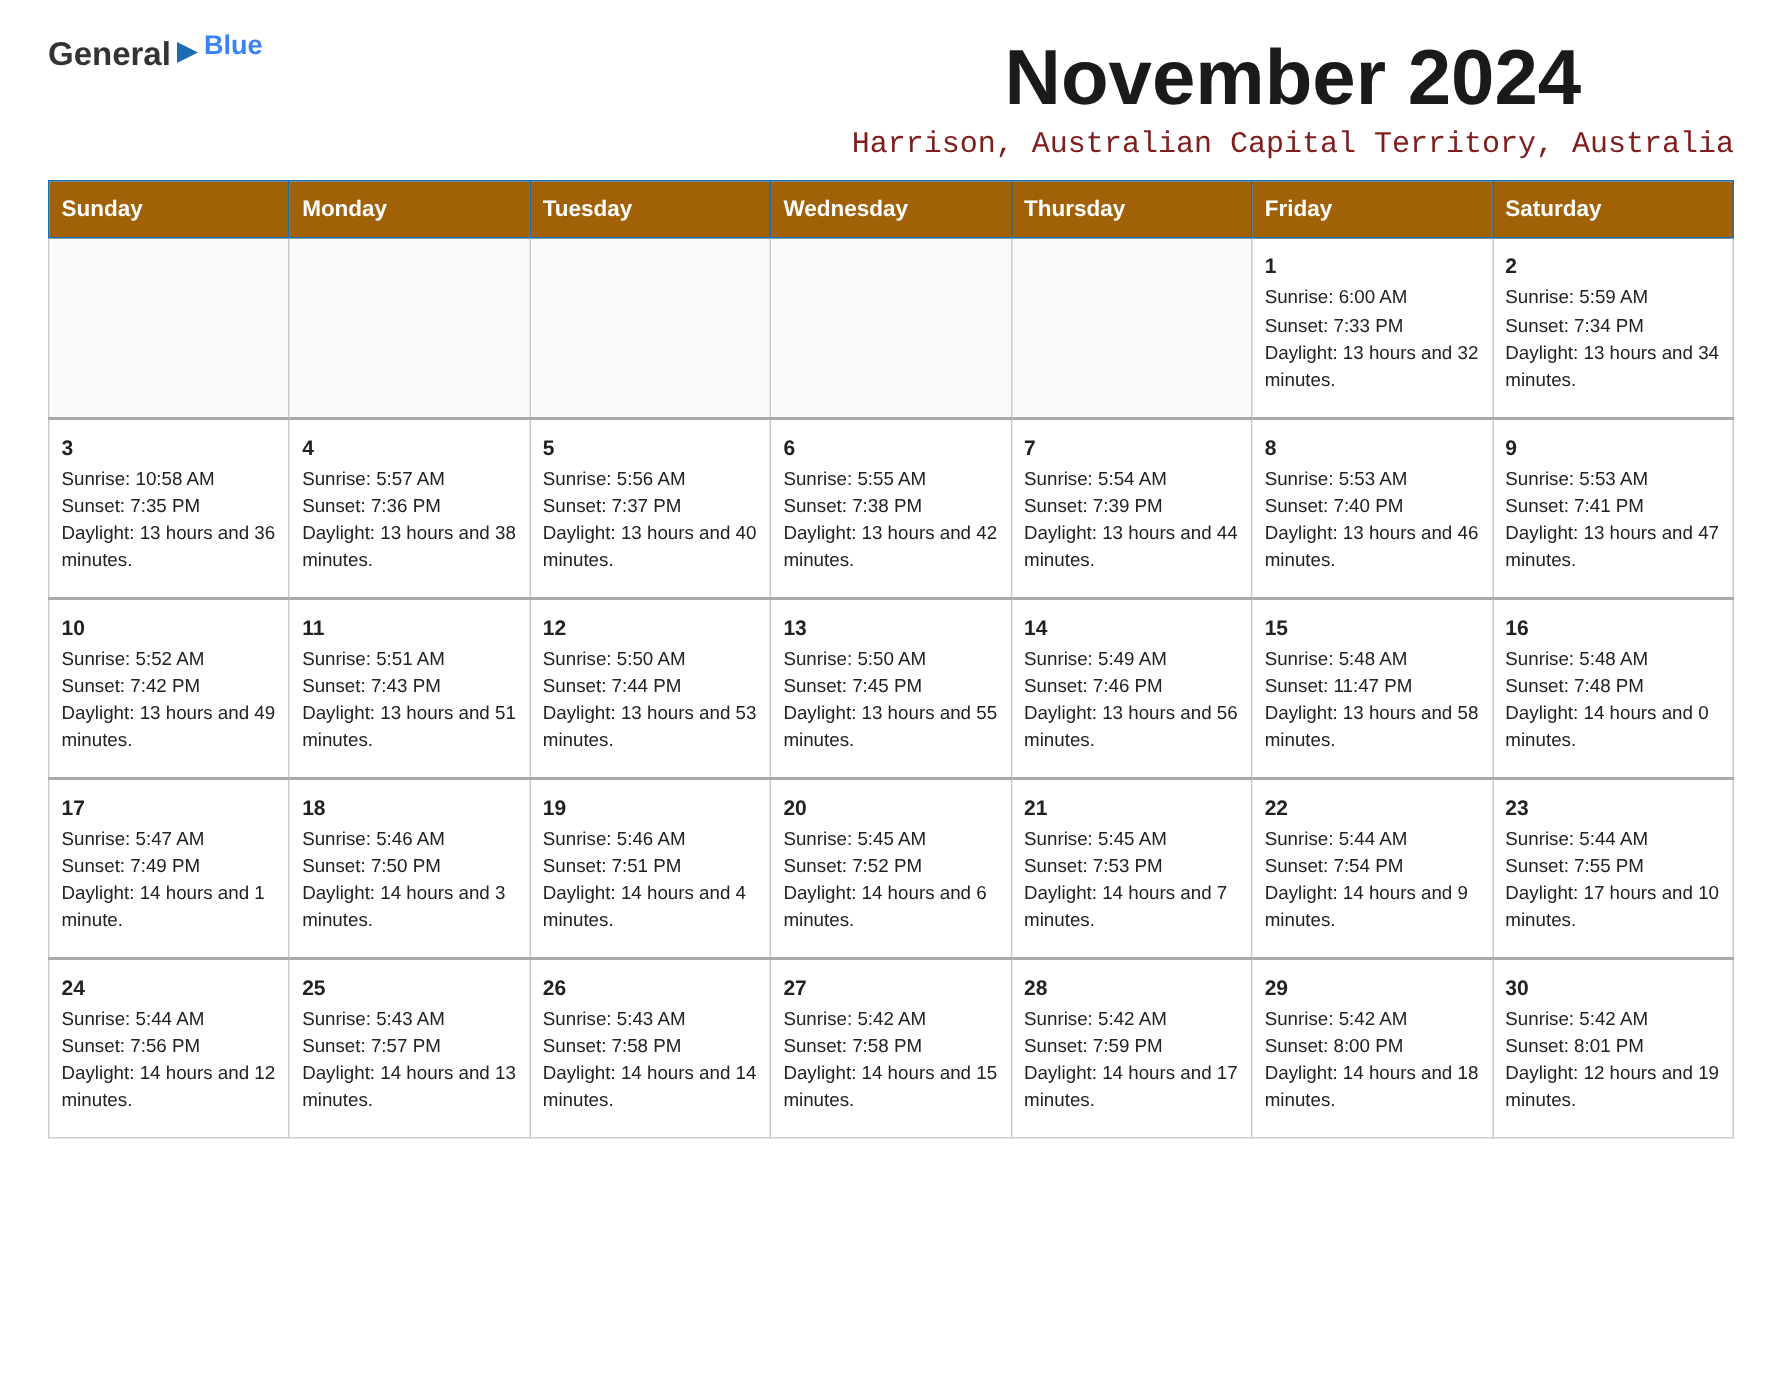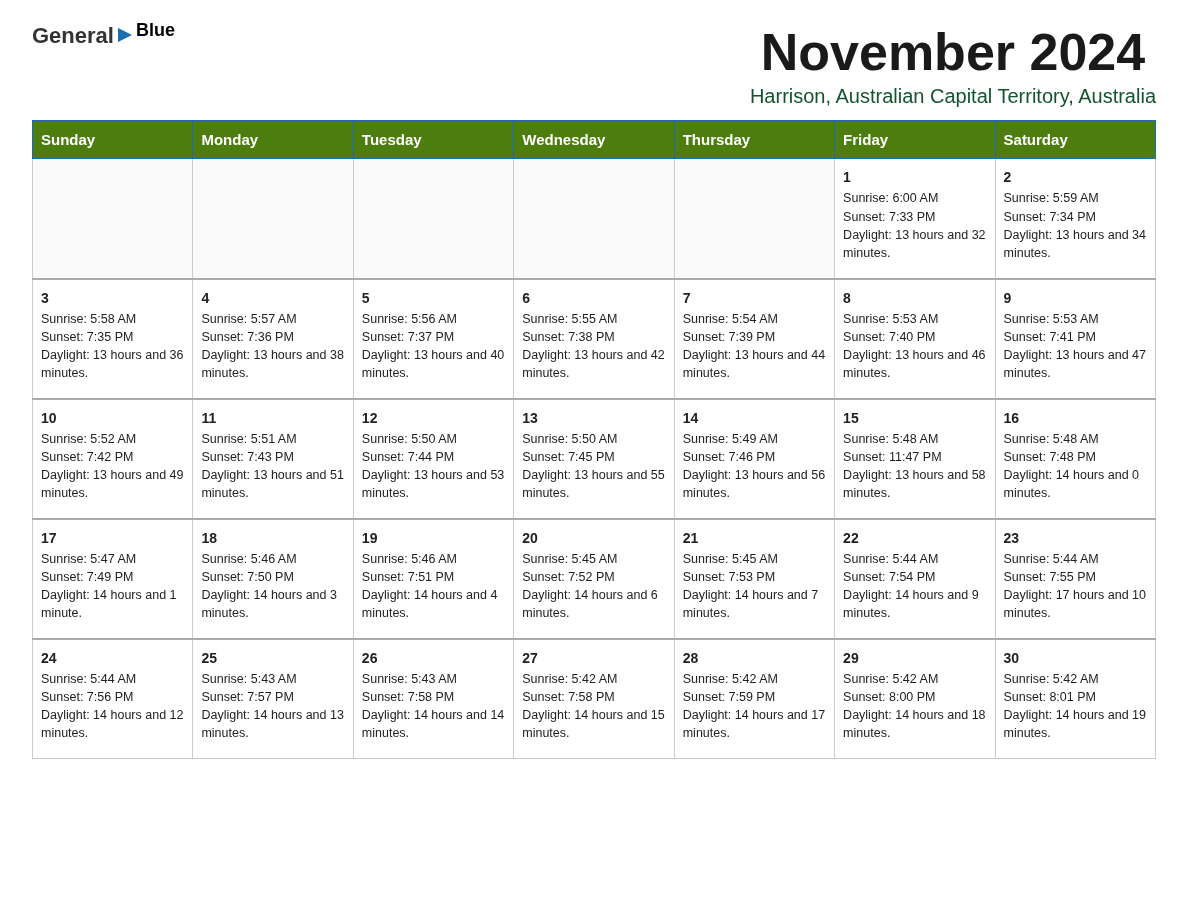--- a/index.html
+++ b/index.html
@@ -23,46 +23,47 @@
       align-items: flex-start;
     }
     .logo-text {
       font-size: 22px;
       font-weight: bold;
       color: #333;
       line-height: 1.1;
     }
     .logo-underline {
       font-size: 18px;
-      color: #000000;
+      color: #3b82f6;
       font-weight: bold;
       margin-top: -4px;
       margin-left: 2px;
     }
     .title-area {
       text-align: center;
     }
     .month-title {
       font-size: 52px;
       font-weight: bold;
       color: #1a1a1a;
       line-height: 1.1;
     }
     .location-title {
       font-size: 20px;
-      color: #14532d;
+      color: #7f1d1d;
       margin-top: 4px;
+      font-family: Liberation Mono, monospace;
     }
     .calendar-table {
       width: 100%;
       border-collapse: collapse;
       margin-top: 12px;
     }
     .calendar-table th {
-      background-color: #4d7c0f;
+      background-color: #a16207;
       color: #fff;
       font-size: 15px;
       font-weight: bold;
       padding: 10px 8px;
       text-align: left;
       border: 1px solid #1a6db5;
     }
     .calendar-table td {
       vertical-align: top;
       padding: 8px 8px 10px 8px;
@@ -138,21 +139,21 @@
         <td>
           <span class="day-num">2</span>
           <div>Sunrise: 5:59 AM</div>
           <div>Sunset: 7:34 PM</div>
           <div>Daylight: 13 hours and 34 minutes.</div>
         </td>
       </tr>
       <tr class="row-divider">
         <td>
           <span class="day-num">3</span>
-          <div>Sunrise: 5:58 AM</div>
+          <div>Sunrise: 10:58 AM</div>
           <div>Sunset: 7:35 PM</div>
           <div>Daylight: 13 hours and 36 minutes.</div>
         </td>
         <td>
           <span class="day-num">4</span>
           <div>Sunrise: 5:57 AM</div>
           <div>Sunset: 7:36 PM</div>
           <div>Daylight: 13 hours and 38 minutes.</div>
         </td>
         <td>
@@ -308,17 +309,17 @@
         <td>
           <span class="day-num">29</span>
           <div>Sunrise: 5:42 AM</div>
           <div>Sunset: 8:00 PM</div>
           <div>Daylight: 14 hours and 18 minutes.</div>
         </td>
         <td>
           <span class="day-num">30</span>
           <div>Sunrise: 5:42 AM</div>
           <div>Sunset: 8:01 PM</div>
-          <div>Daylight: 14 hours and 19 minutes.</div>
+          <div>Daylight: 12 hours and 19 minutes.</div>
         </td>
       </tr>
     </tbody>
 </table>
 
 </body></html>

